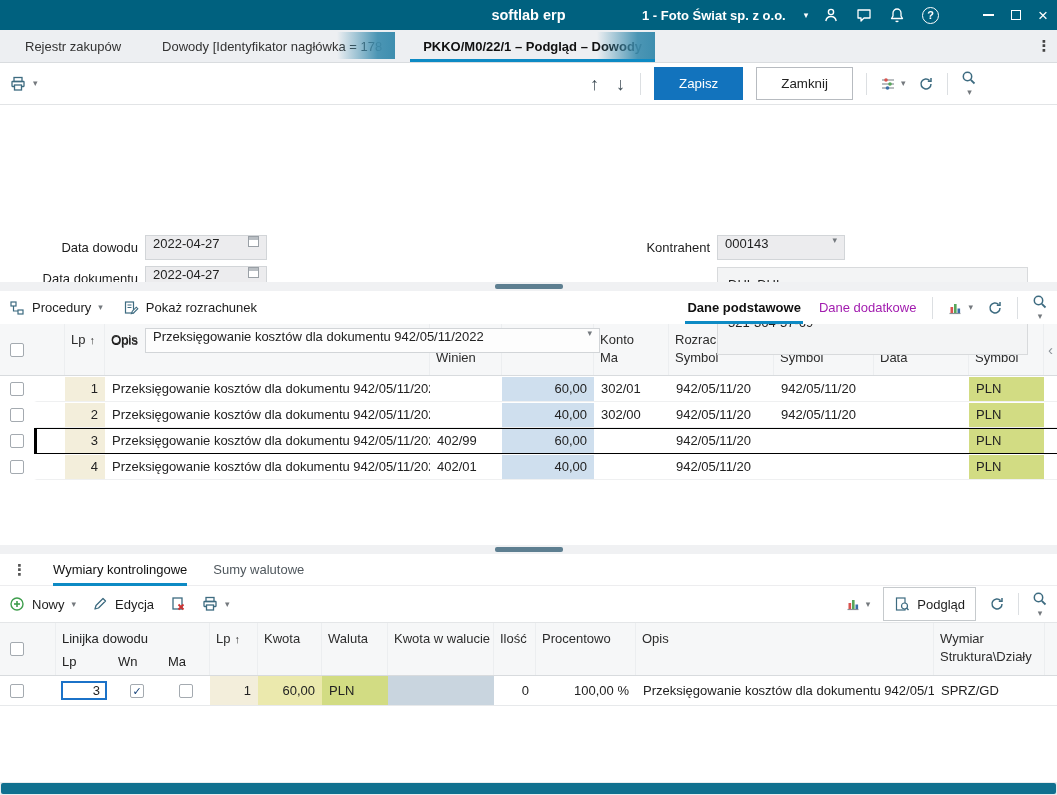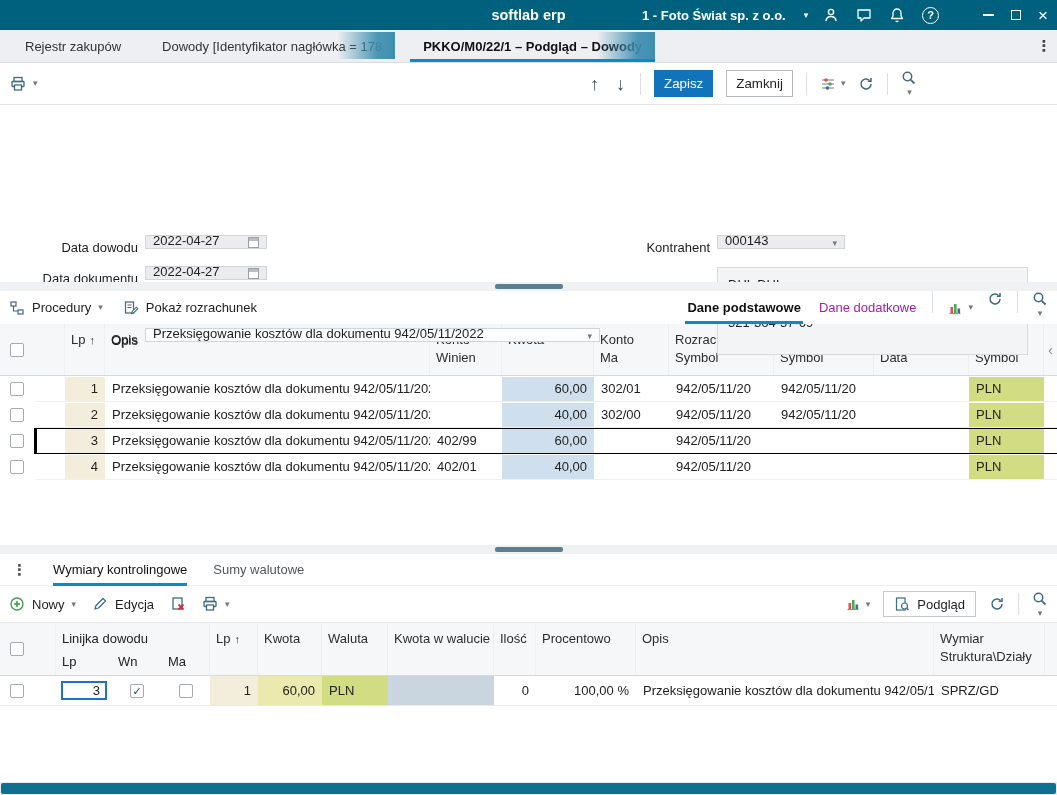--- a/index.html
+++ b/index.html
@@ -31,43 +31,43 @@
   .tab.active::before{content:"";position:absolute;left:0;right:0;bottom:0;height:3px;background:#0d8ac4}
   .tab .fade{position:absolute;right:0;top:2px;bottom:3px;width:58px;background:linear-gradient(90deg,rgba(62,142,175,0),rgba(62,142,175,.92) 70%,#3e8eaf)}
   .tab-dots{position:absolute;right:0;top:0;bottom:0;width:26px;display:flex;align-items:center;justify-content:center;color:#444;font-size:15px;font-weight:700}
 
   
   .toolbar{height:42px;background:#fff;border-bottom:1px solid #e2e4e6;position:relative;display:flex;align-items:center;padding:0 10px}
   .toolbar svg,.gridbar svg,.btoolbar svg{color:#3d6b80}
   .tool-print{display:flex;align-items:center;gap:7px}
   .tool-right{position:absolute;left:588px;display:flex;align-items:center;gap:13px}
   .arrow-btn{font-size:18px;color:#3e4c55;line-height:1;padding:0 2px}
-  .btn{height:27px;display:flex;align-items:center;justify-content:center;padding:0 9px;border:1px solid #b7bbc0;background:#fff;color:#222}
+  .btn{height:33px;display:flex;align-items:center;justify-content:center;padding:0 24px;border:1px solid #b7bbc0;background:#fff;color:#222}
   .btn.primary{background:#1273bd;border-color:#1273bd;color:#fff}
 
   
   .form{height:177px;position:relative}
   .f-label{position:absolute;width:132px;text-align:right;line-height:25px;color:#1c1c1c}
-  .f-field{position:absolute;height:14px;border:1px solid #d2d5d8;background:#ececee;display:flex;align-items:flex-end;padding:0 7px;gap:6px}
+  .f-field{position:absolute;height:25px;border:1px solid #d2d5d8;background:#ececee;display:flex;align-items:flex-start;padding:0 7px;gap:6px}
   .f-field .val{flex:1;white-space:nowrap;overflow:hidden}
   .f-field.white{background:#fdfdfd}
   .cal-icon{width:11px;height:11px;border:1px solid #9aa0a6;background:linear-gradient(#b9bec3 0 3px,#fff 3px);flex:none}
   .addr-box{position:absolute;left:717px;top:162px;width:311px;height:88px;background:#f3f4f5;border:1px solid #d8dadc;padding:7px 10px;line-height:19px;color:#1f1f1f}
 
   
   .splitter{height:9px;background:#f0f1f3;position:relative}
   .splitter .thumb{position:absolute;left:50%;top:2px;transform:translateX(-50%);width:68px;height:5px;background:#5e7f91;border-radius:2px}
   .bottom-fill{height:76px;background:#fff}
   .bottom-scroll{height:13px;background:#e9ecee;position:relative}
   .bottom-scroll .thumb{position:absolute;left:1px;right:1px;top:1px;bottom:1px;background:#10708f;border-radius:2px}
 
   
   .gridbar{height:33px;background:#fff;display:flex;align-items:center;padding:0 9px;gap:20px;position:relative}
   .toolbtn{display:flex;align-items:center;gap:7px;color:#1e1e1e}
-  .gb-right{position:absolute;right:9px;top:0;bottom:0;display:flex;gap:14px}
+  .gb-right{position:absolute;right:9px;top:0;bottom:0;display:flex;align-items:center;gap:14px}
   .datatab{height:33px;display:flex;align-items:center;padding:0 2px;color:#a21caf}
   .datatab.active{font-weight:700;color:#111;border-bottom:3px solid #0d8ac4;padding-top:3px}
 
   
   .checkbox{width:14px;height:14px;border:1px solid #a4aab0;border-radius:2px;background:#fff;display:flex;align-items:center;justify-content:center;font-size:11px;font-weight:700;color:#123f77;flex:none}
   .cbcell{display:flex;align-items:center;justify-content:center}
   .cell{padding:0 7px;line-height:24px;white-space:nowrap;overflow:hidden;display:flex;align-items:center}
   .num{justify-content:flex-end;text-align:right}
   .bg-lp{background:#f3eedb}
   .bg-kwota{background:#cfdfee}
@@ -98,21 +98,21 @@
   .g1-row.selected .rowbody{border-top-color:#000;border-bottom:1px solid #000;border-left-color:#000;border-right-color:#000}
   .g1-fill{height:65px}
 
   
   .btabs{height:32px;background:#fff;display:flex;align-items:center;padding:0 12px;gap:26px;border-bottom:1px solid #ededef}
   .dots{color:#555;font-size:15px;font-weight:700}
   .btab{height:32px;display:flex;align-items:center;color:#50585e}
   .btab.active{font-weight:400;color:#111;border-bottom:3px solid #0d8ac4;padding-top:3px}
   .btoolbar{height:36px;background:#fff;display:flex;align-items:center;padding:0 9px;gap:16px;position:relative}
   .bt-right{position:absolute;right:9px;display:flex;align-items:center;gap:13px}
-  .podglad{height:26px;border:1px solid #c6cacd;display:flex;align-items:center;gap:7px;padding:0 10px;color:#1e1e1e;background:#fff}
+  .podglad{height:34px;border:1px solid #c6cacd;display:flex;align-items:center;gap:7px;padding:0 10px;color:#1e1e1e;background:#fff}
 
   
   .g2-head{height:54px;background:#f6f7f8;border-top:1px solid #e4e6e8;border-bottom:1px solid #d8dbde;display:flex}
   .g2-row{height:30px;display:flex;border-bottom:1px solid #e7e9eb;background:#fff}
   .g2-row .cell{line-height:28px}
   .v-cb{width:34px;flex:none}
   .v-marker{width:22px;flex:none}
   .v-llp{width:56px;flex:none}
   .v-wn{width:50px;flex:none}
   .v-ma{width:48px;flex:none}

